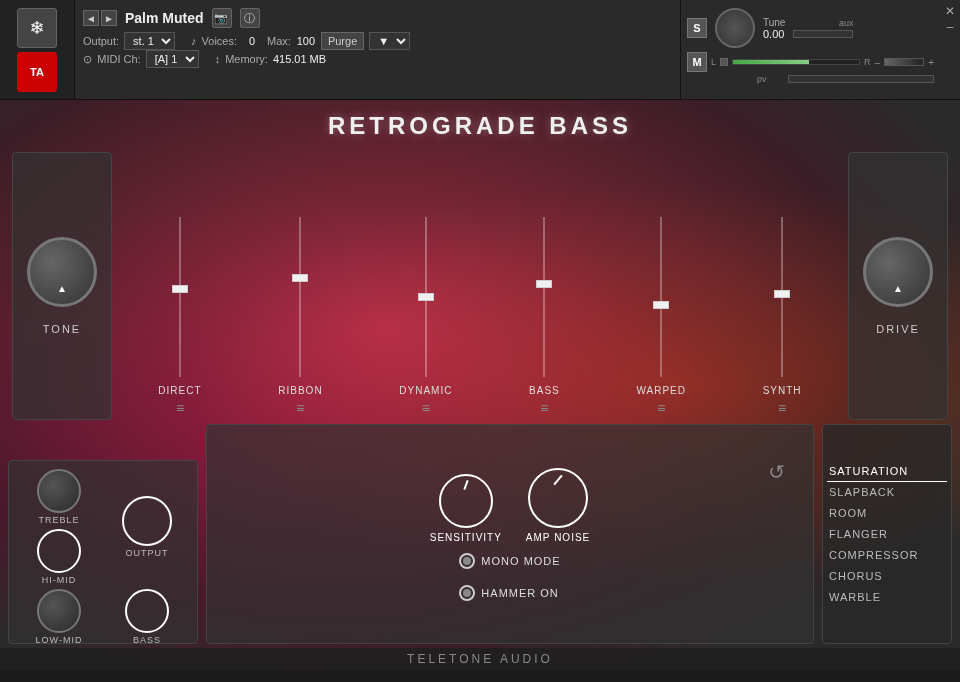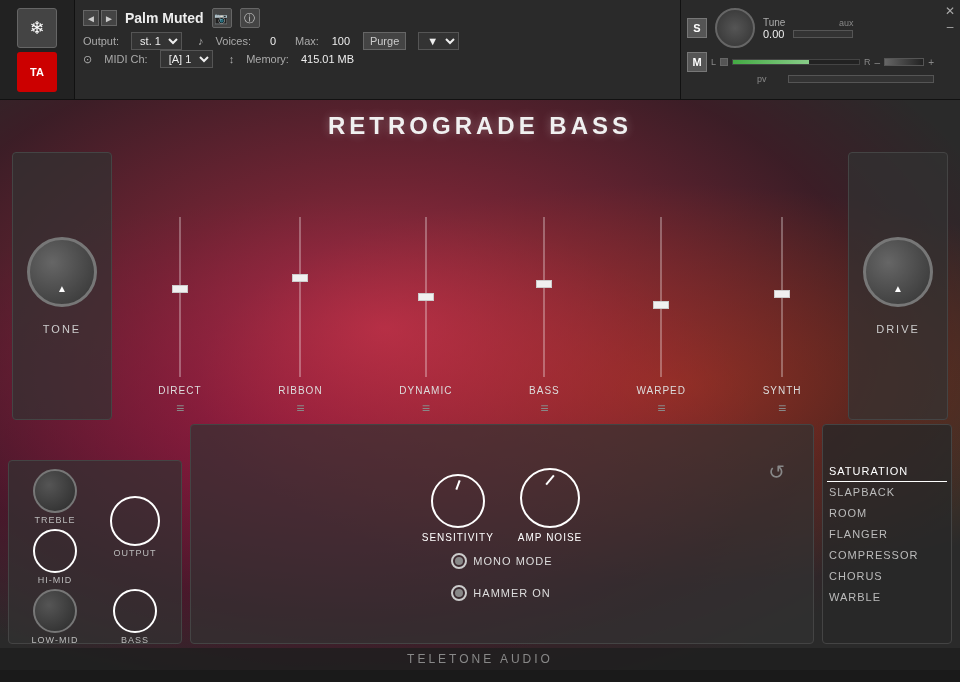--- a/index.html
+++ b/index.html
@@ -74,21 +74,21 @@
     .camera-btn, .info-btn {
       background: #444; border: 1px solid #666; color: #ccc;
       width: 20px; height: 20px; font-size: 11px;
       cursor: pointer; display: flex; align-items: center; justify-content: center;
       border-radius: 2px;
     }
     .controls-row {
       display: flex; gap: 16px; align-items: center; flex-wrap: wrap;
     }
     .ctrl-group {
-      display: flex; align-items: center; gap: 12px;
+      display: flex; align-items: center; gap: 5px;
       color: #aaa; font-size: 11px;
     }
     .ctrl-select {
       background: #333; border: 1px solid #555; color: #eee;
       font-size: 11px; padding: 1px 4px; cursor: pointer;
     }
     .ctrl-value {
       color: #eee; font-size: 11px; min-width: 20px; text-align: center;
     }
     .purge-btn {
@@ -259,21 +259,21 @@
 
     
     .bottom-section {
       height: 220px;
       display: flex;
       margin: 0 8px 4px 8px;
       gap: 8px;
     }
 
     .eq-panel {
-      width: 174px;
+      width: 190px;
       background: rgba(50,50,50,0.7);
       border: 1px solid #444;
       border-radius: 4px;
       display: grid;
       grid-template-columns: 1fr 1fr;
       grid-template-rows: 1fr 1fr 1fr;
       gap: 4px;
       padding: 8px;
       align-items: center;
       margin-top: 36px;

